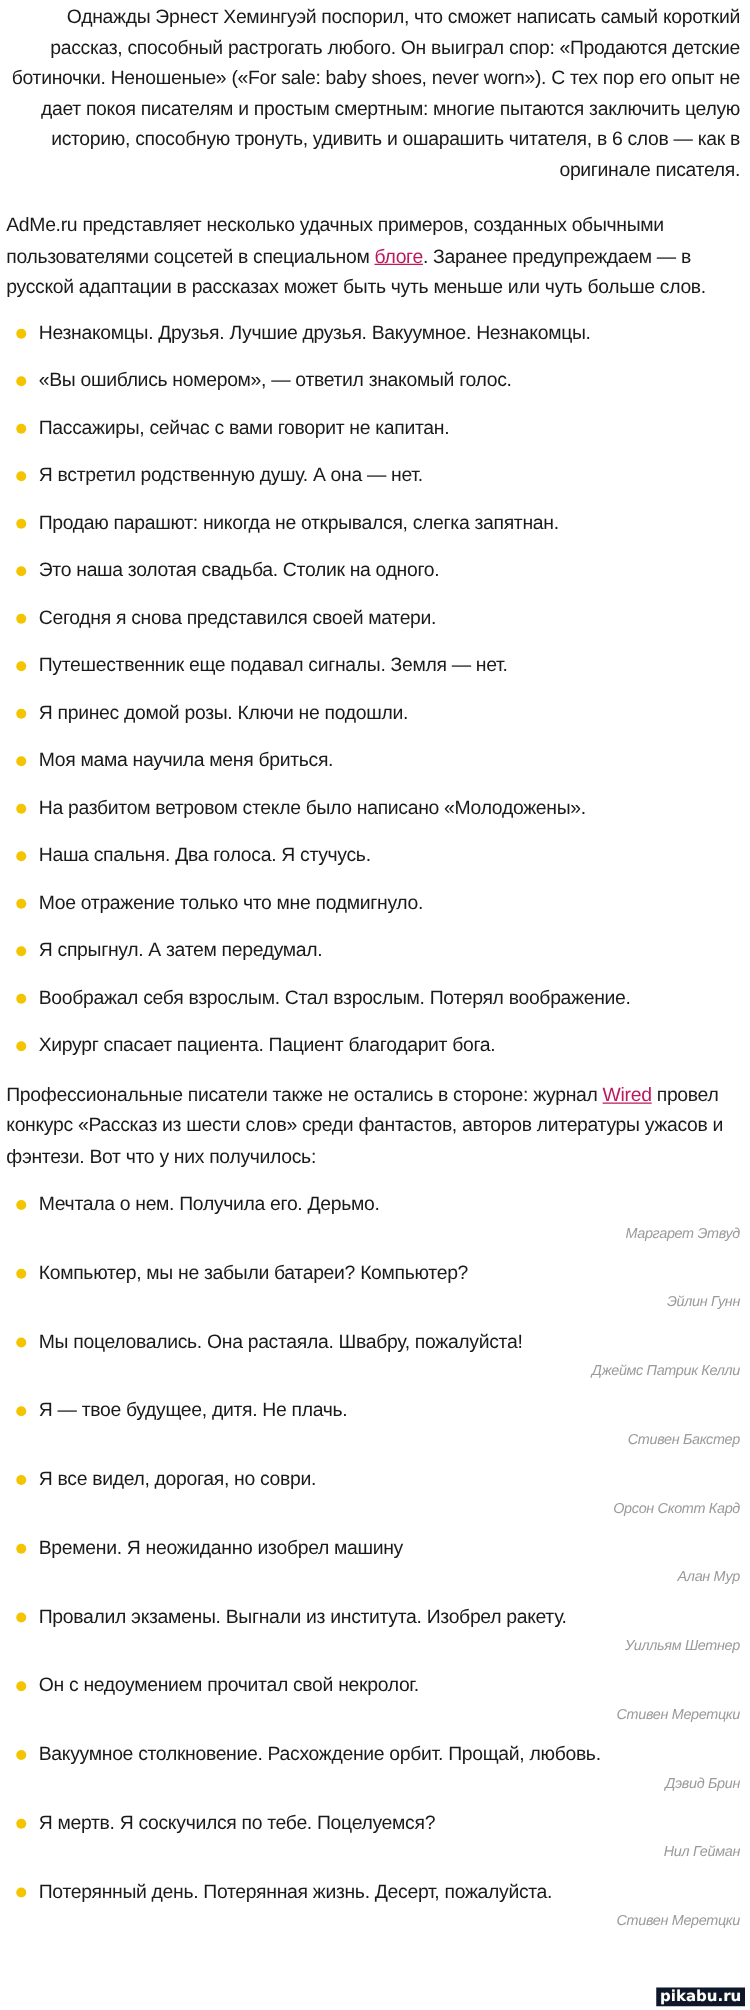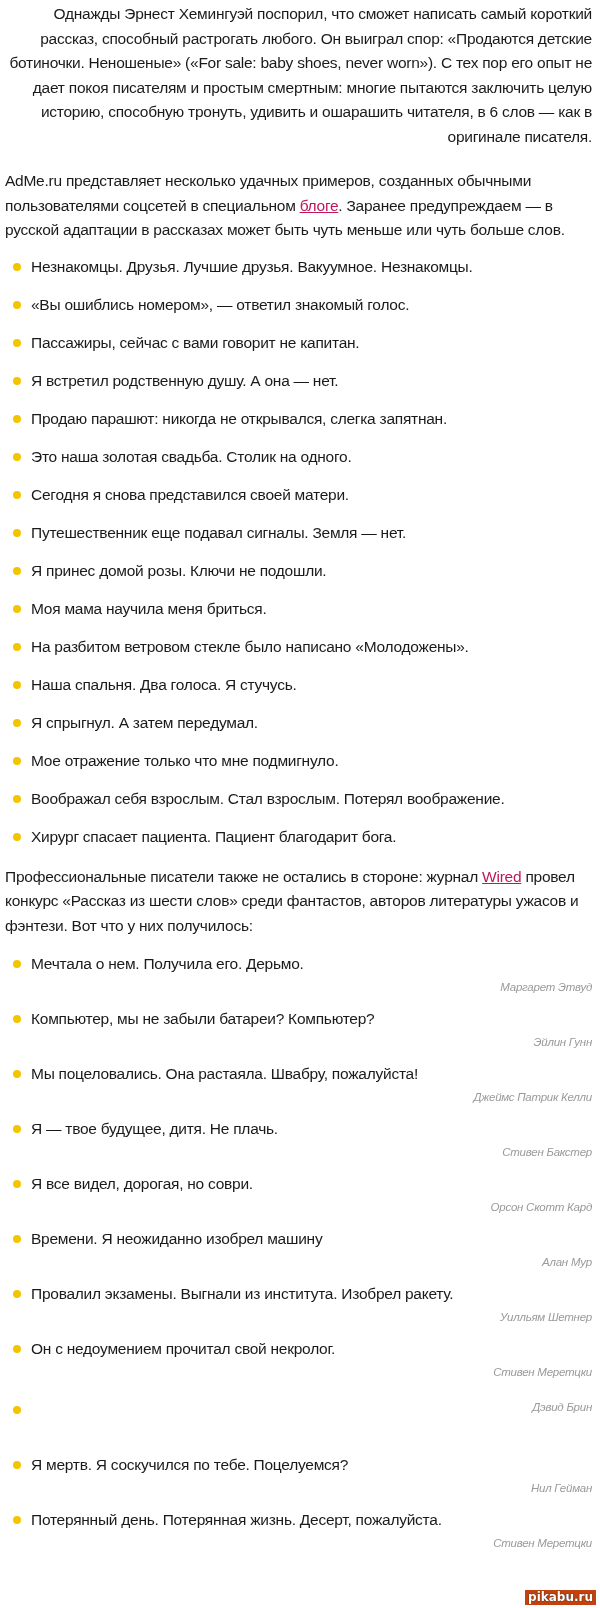--- a/index.html
+++ b/index.html
@@ -27,21 +27,21 @@
     position: absolute; left: 8px; top: 6px; width: 8px; height: 8px;
     border-radius: 50%; background: #f5c400;
   }
   li.item .author {
     display: block; text-align: right; font-style: italic; color: #9a9a9a;
     font-size: 11.5px; line-height: 14px; margin-top: 6px; padding-right: 0;
   }
   .watermark {
     position: absolute; right: 4px; bottom: 3px;
     font-family: "DejaVu Sans", sans-serif; font-weight: bold; font-size: 12px;
-    color: #ffffff; background: #c2410c; padding: 0 3px; line-height: 15px;
+    color: #ffffff; background: #0f172a; padding: 0 3px; line-height: 15px;
     text-shadow: 0 0 1px #333, 0 0 1px #333;
   }
 </style>
 </head>
 <body>
 
 <div class="page">
 
   <p class="para p1">Однажды Эрнест Хемингуэй поспорил, что сможет написать самый короткий рассказ, способный растрогать любого. Он выиграл спор: «Продаются детские ботиночки. Неношеные» («For sale: baby shoes, never worn»). С тех пор его опыт не дает покоя писателям и простым смертным: многие пытаются заключить целую историю, способную тронуть, удивить и ошарашить читателя, в 6 слов — как в оригинале писателя.</p>
 
@@ -53,36 +53,36 @@
     <li class="item"><span class="bullet"></span><span>Пассажиры, сейчас с вами говорит не капитан.</span></li>
     <li class="item"><span class="bullet"></span><span>Я встретил родственную душу. А она — нет.</span></li>
     <li class="item"><span class="bullet"></span><span>Продаю парашют: никогда не открывался, слегка запятнан.</span></li>
     <li class="item"><span class="bullet"></span><span>Это наша золотая свадьба. Столик на одного.</span></li>
     <li class="item"><span class="bullet"></span><span>Сегодня я снова представился своей матери.</span></li>
     <li class="item"><span class="bullet"></span><span>Путешественник еще подавал сигналы. Земля — нет.</span></li>
     <li class="item"><span class="bullet"></span><span>Я принес домой розы. Ключи не подошли.</span></li>
     <li class="item"><span class="bullet"></span><span>Моя мама научила меня бриться.</span></li>
     <li class="item"><span class="bullet"></span><span>На разбитом ветровом стекле было написано «Молодожены».</span></li>
     <li class="item"><span class="bullet"></span><span>Наша спальня. Два голоса. Я стучусь.</span></li>
+    <li class="item"><span class="bullet"></span><span>Мое отражение только что мне подмигнуло.</span></li>
     <li class="item"><span class="bullet"></span><span>Я спрыгнул. А затем передумал.</span></li>
-    <li class="item"><span class="bullet"></span><span>Мое отражение только что мне подмигнуло.</span></li>
     <li class="item"><span class="bullet"></span><span>Воображал себя взрослым. Стал взрослым. Потерял воображение.</span></li>
     <li class="item" style="height:30px"><span class="bullet"></span><span>Хирург спасает пациента. Пациент благодарит бога.</span></li>
   </ul>
 
   <p class="para p3"><span>Профессиональные писатели также не остались в стороне: журнал </span><a>Wired</a><span> провел конкурс «Рассказ из шести слов» среди фантастов, авторов литературы ужасов и фэнтези. Вот что у них получилось:</span></p>
 
   <ul class="list list2">
     <li class="item"><span class="bullet"></span><span>Мечтала о нем. Получила его. Дерьмо.</span><span class="author">Маргарет Этвуд</span></li>
     <li class="item"><span class="bullet"></span><span>Компьютер, мы не забыли батареи? Компьютер?</span><span class="author">Эйлин Гунн</span></li>
     <li class="item"><span class="bullet"></span><span>Мы поцеловались. Она растаяла. Швабру, пожалуйста!</span><span class="author">Джеймс Патрик Келли</span></li>
     <li class="item"><span class="bullet"></span><span>Я — твое будущее, дитя. Не плачь.</span><span class="author">Стивен Бакстер</span></li>
     <li class="item"><span class="bullet"></span><span>Я все видел, дорогая, но соври.</span><span class="author">Орсон Скотт Кард</span></li>
     <li class="item"><span class="bullet"></span><span>Времени. Я неожиданно изобрел машину</span><span class="author">Алан Мур</span></li>
     <li class="item"><span class="bullet"></span><span>Провалил экзамены. Выгнали из института. Изобрел ракету.</span><span class="author">Уилльям Шетнер</span></li>
     <li class="item"><span class="bullet"></span><span>Он с недоумением прочитал свой некролог.</span><span class="author">Стивен Меретцки</span></li>
-    <li class="item"><span class="bullet"></span><span class="author">Дэвид Брин</span></li>
+    <li class="item"><span class="bullet"></span><span>Вакуумное столкновение. Расхождение орбит. Прощай, любовь.</span><span class="author">Дэвид Брин</span></li>
     <li class="item"><span class="bullet"></span><span>Я мертв. Я соскучился по тебе. Поцелуемся?</span><span class="author">Нил Гейман</span></li>
     <li class="item"><span class="bullet"></span><span>Потерянный день. Потерянная жизнь. Десерт, пожалуйста.</span><span class="author">Стивен Меретцки</span></li>
   </ul>
 </div>
 
 <div class="watermark">pikabu.ru</div>
 
 </body></html>

